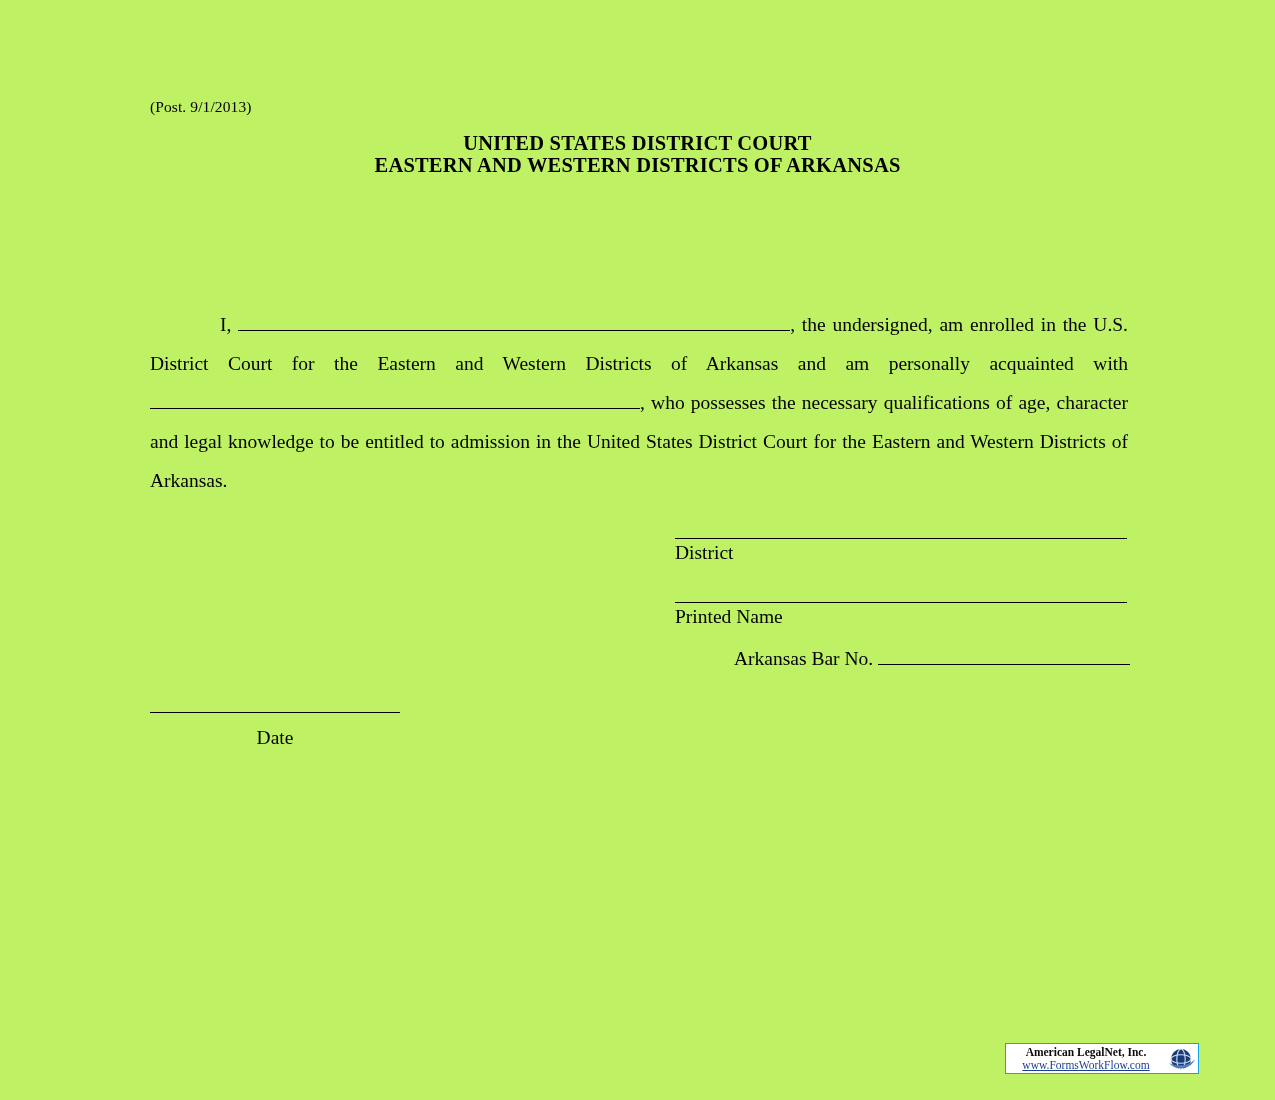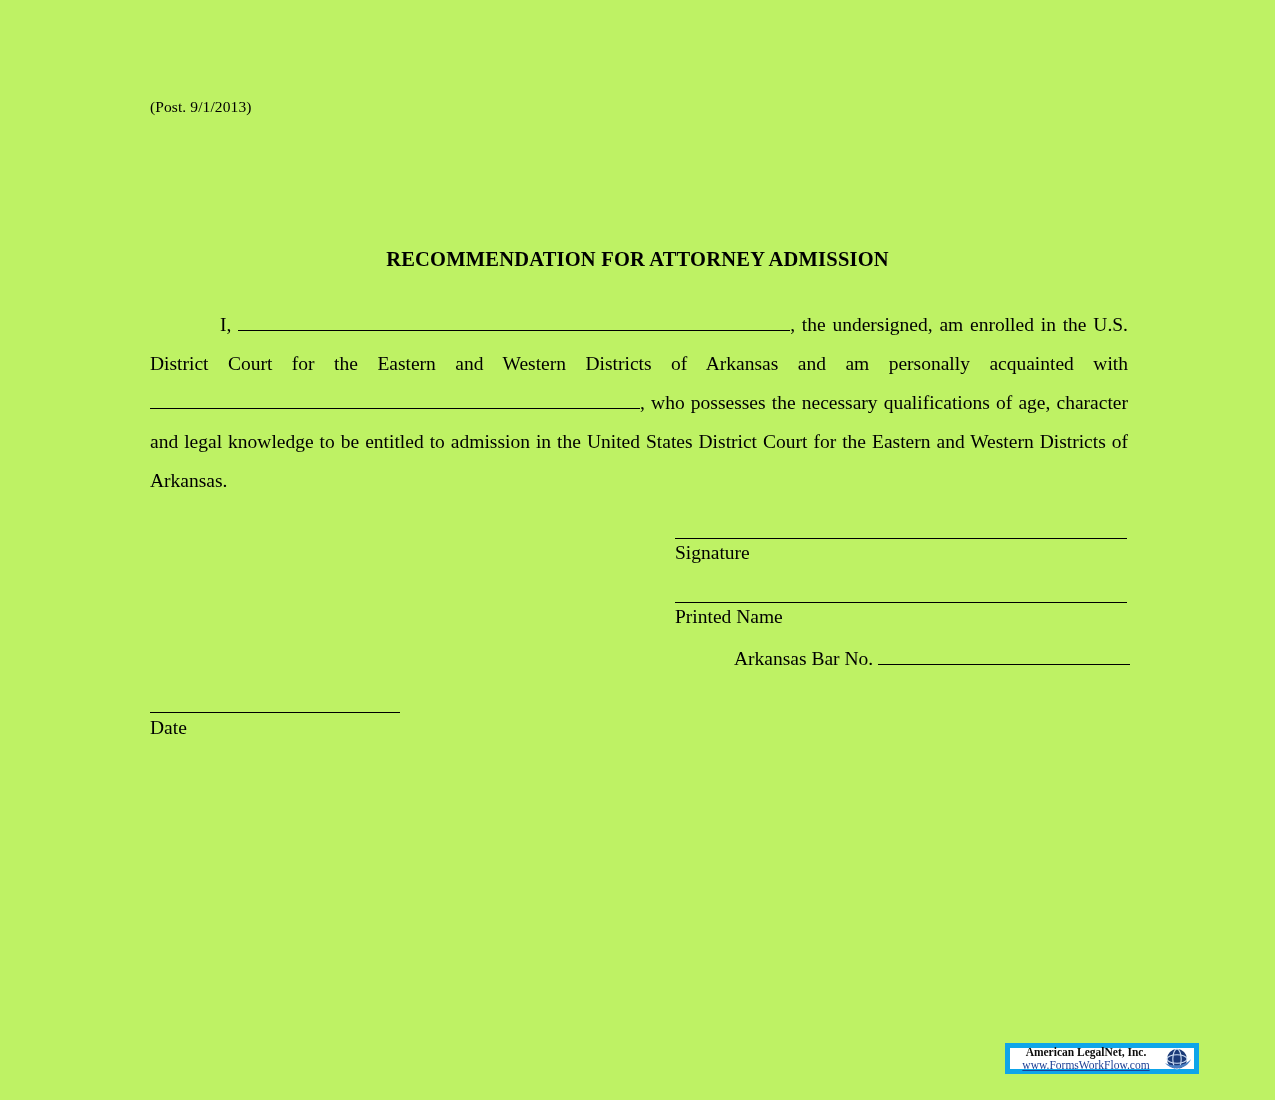--- a/index.html
+++ b/index.html
@@ -122,31 +122,32 @@
     left: 150px;
     top: 696px;
     font-size: 19.5px;
   }
   .date-rule {
     border-bottom: 1px solid #000;
     width: 250px;
     height: 16px;
   }
   .date-label {
-    margin-top: 2px;
+    margin-top: 12px;
     line-height: 26px;
+    text-align: center;
   }
 
   .footer-badge {
     position: absolute;
     left: 1005px;
     top: 1043px;
     width: 194px;
     height: 31px;
-    border: 5px solid #0ea5e9;
+    border: 1px solid #0ea5e9;
     background: #ffffff;
     display: flex;
     align-items: center;
     box-sizing: border-box;
   }
   .footer-text {
     flex: 1;
     text-align: center;
     line-height: 12px;
     padding-left: 2px;
@@ -175,30 +176,33 @@
     justify-content: center;
   }
 </style>
 </head>
 <body>
 
 <div class="page">
 
   <div class="post-date">(Post. 9/1/2013)</div>
 
-
-  <div class="doc-title">RECOMMENDATION FOR ATTORNEY ADMISSION</div>
+  <div class="court-header">
+    <span class="line1">UNITED STATES DISTRICT COURT</span>
+    <span class="line2">EASTERN AND WESTERN DISTRICTS OF ARKANSAS</span>
+  </div>
+
 
   <div class="body-text">
     <span class="indent"></span><span>I, </span><span class="blank-inline blank-name1"></span><span>, the undersigned, am enrolled in the U.S. District Court for the Eastern and Western Districts of Arkansas and am personally acquainted with </span><span class="blank-inline blank-name2"></span><span>, who possesses the necessary qualifications of age, character and legal knowledge to be entitled to admission in the United States District Court for the Eastern and Western Districts of Arkansas.</span>
   </div>
 
   <div class="sig-block">
     <div class="sig-rule"></div>
-    <div class="sig-label">Signature</div>
+    <div class="sig-label">District</div>
 
     <div class="sig-rule"></div>
     <div class="sig-label">Printed Name</div>
 
     <div class="bar-row">
       <span>Arkansas Bar No.</span>
       <span class="bar-blank"></span>
     </div>
   </div>
 

